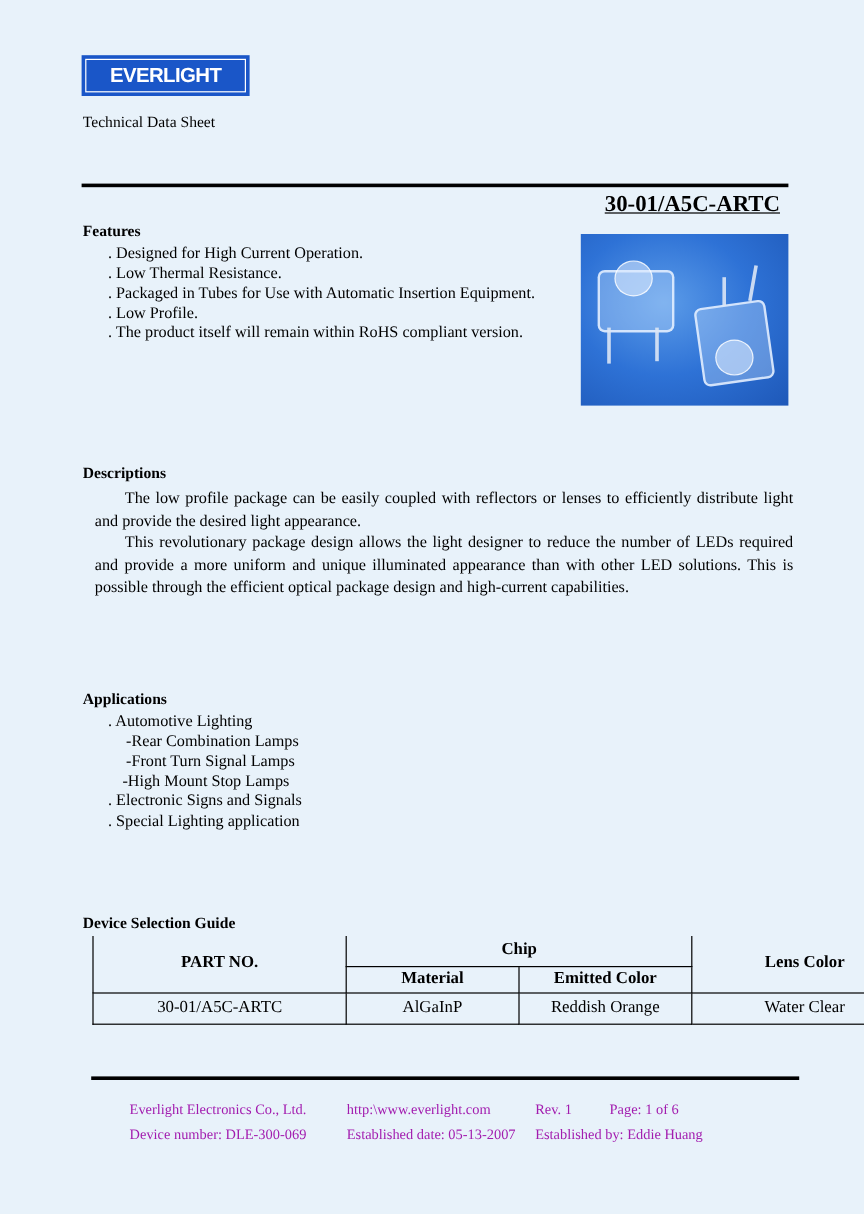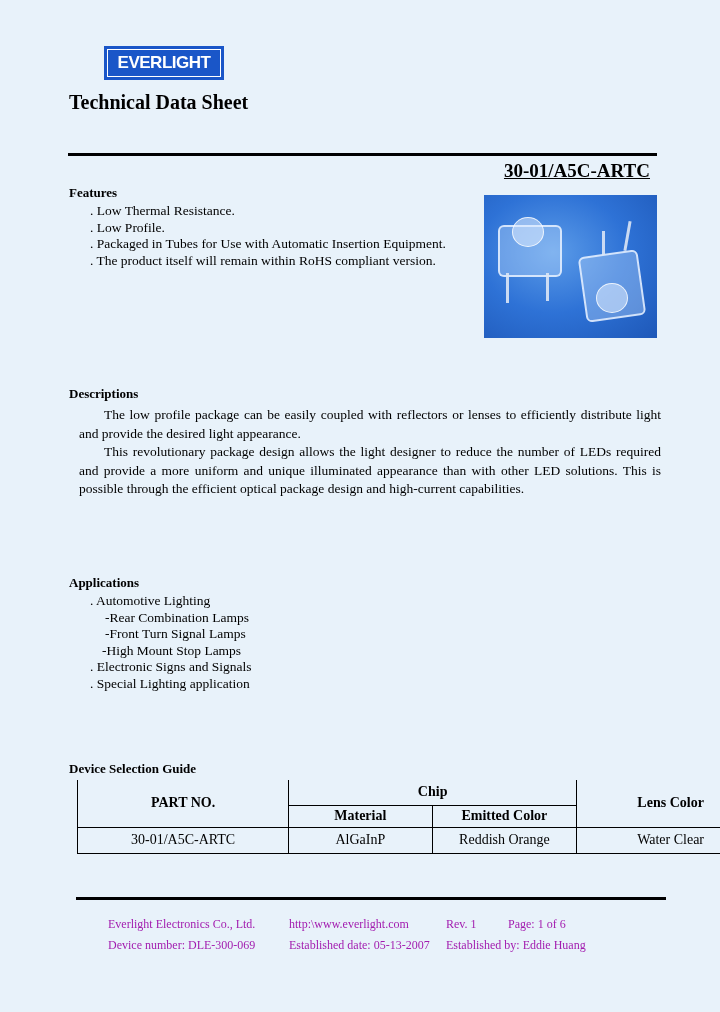--- a/index.html
+++ b/index.html
@@ -8,37 +8,36 @@
     background: #e8f2fa;
     position: relative;
     font-family: "Liberation Serif", "DejaVu Serif", serif;
     color: #000;
     overflow: hidden;
   }
   .abs { position: absolute; }
 
   
   .logo {
-    left: 68px; top: 46px; width: 120px; height: 34px;
+    left: 68px; top: 46px; width: 140px; height: 34px;
     background: #1a56c8;
     box-sizing: border-box;
-    margin-left: 36px;
   }
   .logo-inner {
     position: absolute; left: 3px; top: 3px; right: 3px; bottom: 3px;
     border: 1.5px solid #ffffff;
     display: flex; align-items: center; justify-content: center;
     color: #ffffff;
     font-family: "Liberation Sans", "DejaVu Sans", sans-serif;
     font-weight: bold; font-size: 17px; letter-spacing: -0.5px;
   }
 
   .title {
     left: 69px; top: 90px;
-    font-weight: bold; font-size: 20px; line-height: 24px;
+    font-weight: normal; font-size: 13px; line-height: 24px;
   }
 
   .rule-top {
     left: 68px; top: 153px; width: 589px; height: 3px; background: #000;
   }
 
   .partno {
     right: 70px; top: 160px;
     font-weight: bold; font-size: 19px; text-decoration: underline;
   }
@@ -114,23 +113,24 @@
   <div class="leg" style="left:22px; top:78px; height:30px;"></div>
   <div class="leg" style="left:62px; top:78px; height:28px;"></div>
   <div class="led" style="left:98px; top:58px; width:56px; height:62px; transform:rotate(-8deg);"></div>
   <div class="led-dome" style="left:112px; top:88px; width:30px; height:28px;"></div>
   <div class="leg" style="left:118px; top:36px; height:24px;"></div>
   <div class="leg" style="left:142px; top:26px; height:30px; transform:rotate(10deg);"></div>
 </div>
 
 <div class="abs h2" style="top:185px;">Features</div>
 <div class="abs list" style="top:203px;">
+  <div>. Designed for High Current Operation.</div>
   <div>. Low Thermal Resistance.</div>
+  <div>. Packaged in Tubes for Use with Automatic Insertion Equipment.</div>
   <div>. Low Profile.</div>
-  <div>. Packaged in Tubes for Use with Automatic Insertion Equipment.</div>
   <div>. The product itself will remain within RoHS compliant version.</div>
 </div>
 
 <div class="abs h2" style="top:375px;margin-top:11px;">Descriptions</div>
 <div class="abs para" style="top:400px;">
   <p style="margin-top:6px;">The low profile package can be easily coupled with reflectors or lenses to efficiently distribute light and provide the desired light appearance.</p>
   <p>This revolutionary package design allows the light designer to reduce the number of LEDs required and provide a more uniform and unique illuminated appearance than with other LED solutions. This is possible through the efficient optical package design and high-current capabilities.</p>
 </div>
 
 <div class="abs h2" style="top:575px;">Applications</div>

